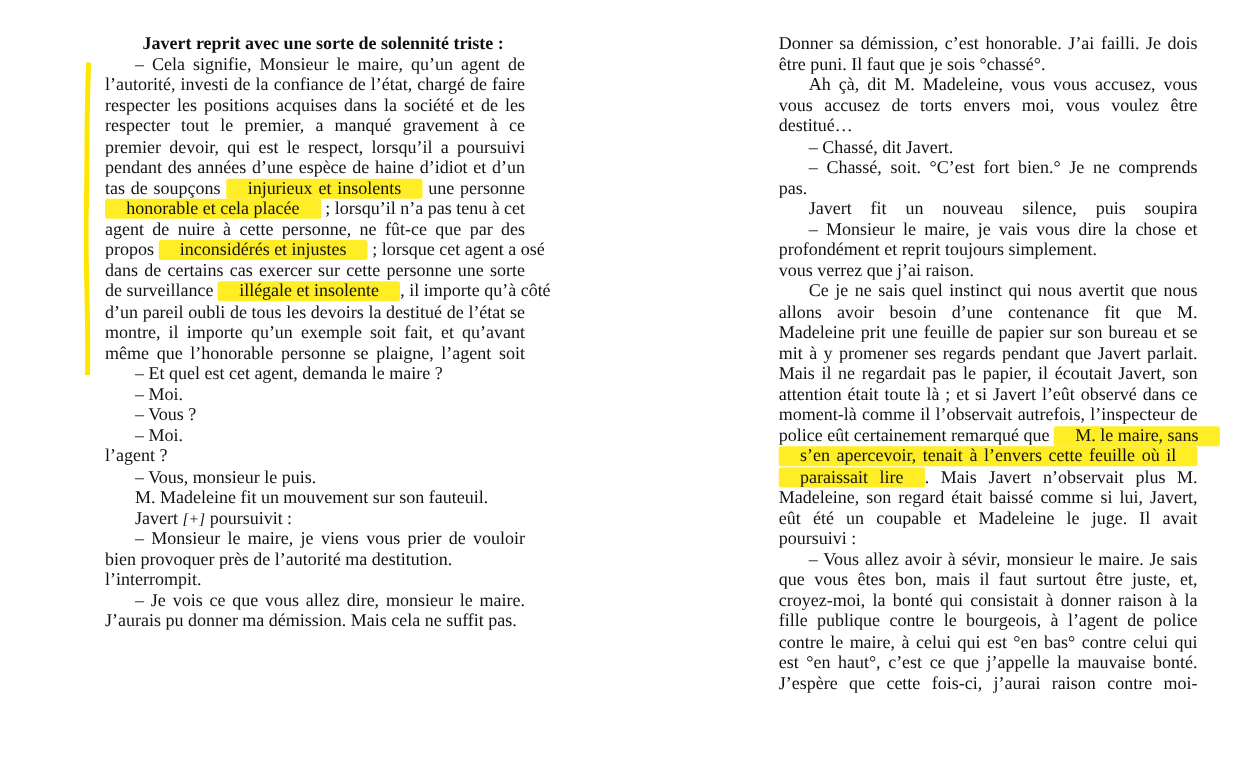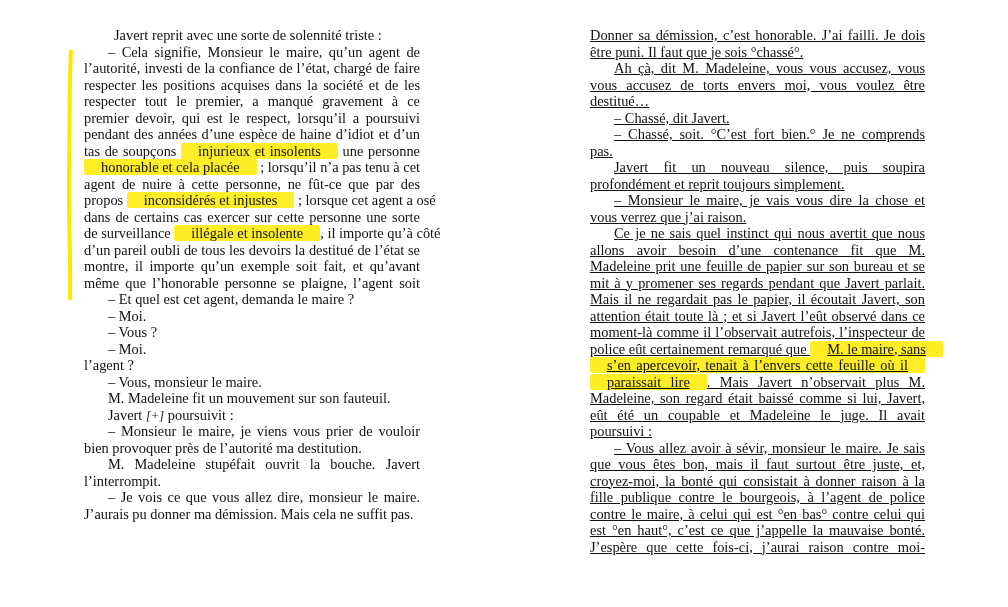--- a/index.html
+++ b/index.html
@@ -1,24 +1,24 @@
 <!DOCTYPE html>
 <html><head>
   <meta charset="utf-8">
   <style>
     html, body { margin: 0; padding: 0; background: #ffffff; }
     body { width: 1008px; height: 607px; position: relative; overflow: hidden;
       font-family: "Liberation Serif", "DejaVu Serif", serif; color: #111; }
     .col { position: absolute; top: 27px; font-size: 14.4px; line-height: 16.5px; }
     .col.left { left: 84px; width: 336px; }
-    .col.right { left: 590px; width: 335px; text-decoration: underline; }
+    .col.right { left: 623px; width: 335px; }
     .line { display: block; white-space: nowrap; text-align: justify; text-align-last: justify; height: 16.5px; }
     .line.last { text-align-last: left; }
     .line.ind { padding-left: 24px; }
-    .line.center { text-align-last: left; padding-left: 30px; }
+    .line.center { text-align-last: left; padding-left: 30px; font-weight: bold; }
     .hl { background: #fff200; background: rgba(255,235,0,0.85); padding: 0 17px; border-radius: 2px; }
     .bracket { position: absolute; left: 67px; top: 50px; width: 6px; height: 250px; }
     .ital { font-style: italic; font-size: 12.5px; }
   </style>
 </head>
 <body>
 
 <svg class="bracket" viewBox="0 0 6 250" preserveAspectRatio="none">
   <path d="M4 0 C2 40, 3 80, 2 120 C1 160, 4 200, 3 250" stroke="#ffe600" stroke-width="4" fill="none" stroke-linecap="round"></path>
 </svg>
@@ -38,42 +38,41 @@
     <span class="line ">dans de certains cas exercer sur cette personne une sorte</span>
     <span class="line "><span>de surveillance </span><span class="hl">illégale et insolente</span><span>, il importe qu’à côté</span></span>
     <span class="line ">d’un pareil oubli de tous les devoirs la destitué de l’état se</span>
     <span class="line ">montre, il importe qu’un exemple soit fait, et qu’avant</span>
     <span class="line ">même que l’honorable personne se plaigne, l’agent soit</span>
     <span class="line ind last">– Et quel est cet agent, demanda le maire ?</span>
     <span class="line ind last">– Moi.</span>
     <span class="line ind last">– Vous ?</span>
     <span class="line ind last">– Moi.</span>
     <span class="line last">l’agent ?</span>
-    <span class="line ind last">– Vous, monsieur le maire.</span>
+    <span class="line ind last">– Vous, monsieur le puis.</span>
     <span class="line ind last">M. Madeleine fit un mouvement sur son fauteuil.</span>
     <span class="line ind last"><span>Javert </span><span class="ital">[+]</span><span> poursuivit :</span></span>
     <span class="line ind">– Monsieur le maire, je viens vous prier de vouloir</span>
     <span class="line last">bien provoquer près de l’autorité ma destitution.</span>
-    <span class="line ind">M. Madeleine stupéfait ouvrit la bouche. Javert</span>
     <span class="line last">l’interrompit.</span>
     <span class="line ind">– Je vois ce que vous allez dire, monsieur le maire.</span>
     <span class="line last">J’aurais pu donner ma démission. Mais cela ne suffit pas.</span>
   </div>
 <div class="col right" id="rightcol">
     <span class="line ">Donner sa démission, c’est honorable. J’ai failli. Je dois</span>
     <span class="line last">être puni. Il faut que je sois °chassé°.</span>
     <span class="line ind">Ah çà, dit M. Madeleine, vous vous accusez, vous</span>
     <span class="line ">vous accusez de torts envers moi, vous voulez être</span>
     <span class="line last">destitué…</span>
     <span class="line ind last">– Chassé, dit Javert.</span>
     <span class="line ind">– Chassé, soit. °C’est fort bien.° Je ne comprends</span>
     <span class="line last">pas.</span>
     <span class="line ind">Javert fit un nouveau silence, puis soupira</span>
+    <span class="line ind">– Monsieur le maire, je vais vous dire la chose et</span>
     <span class="line last">profondément et reprit toujours simplement.</span>
-    <span class="line ind">– Monsieur le maire, je vais vous dire la chose et</span>
     <span class="line last">vous verrez que j’ai raison.</span>
     <span class="line ind">Ce je ne sais quel instinct qui nous avertit que nous</span>
     <span class="line ">allons avoir besoin d’une contenance fit que M.</span>
     <span class="line ">Madeleine prit une feuille de papier sur son bureau et se</span>
     <span class="line ">mit à y promener ses regards pendant que Javert parlait.</span>
     <span class="line ">Mais il ne regardait pas le papier, il écoutait Javert, son</span>
     <span class="line ">attention était toute là ; et si Javert l’eût observé dans ce</span>
     <span class="line ">moment-là comme il l’observait autrefois, l’inspecteur de</span>
     <span class="line "><span>police eût certainement remarqué que </span><span class="hl">M. le maire, sans</span><span></span></span>
     <span class="line "><span></span><span class="hl">s’en apercevoir, tenait à l’envers cette feuille où il</span><span></span></span>

